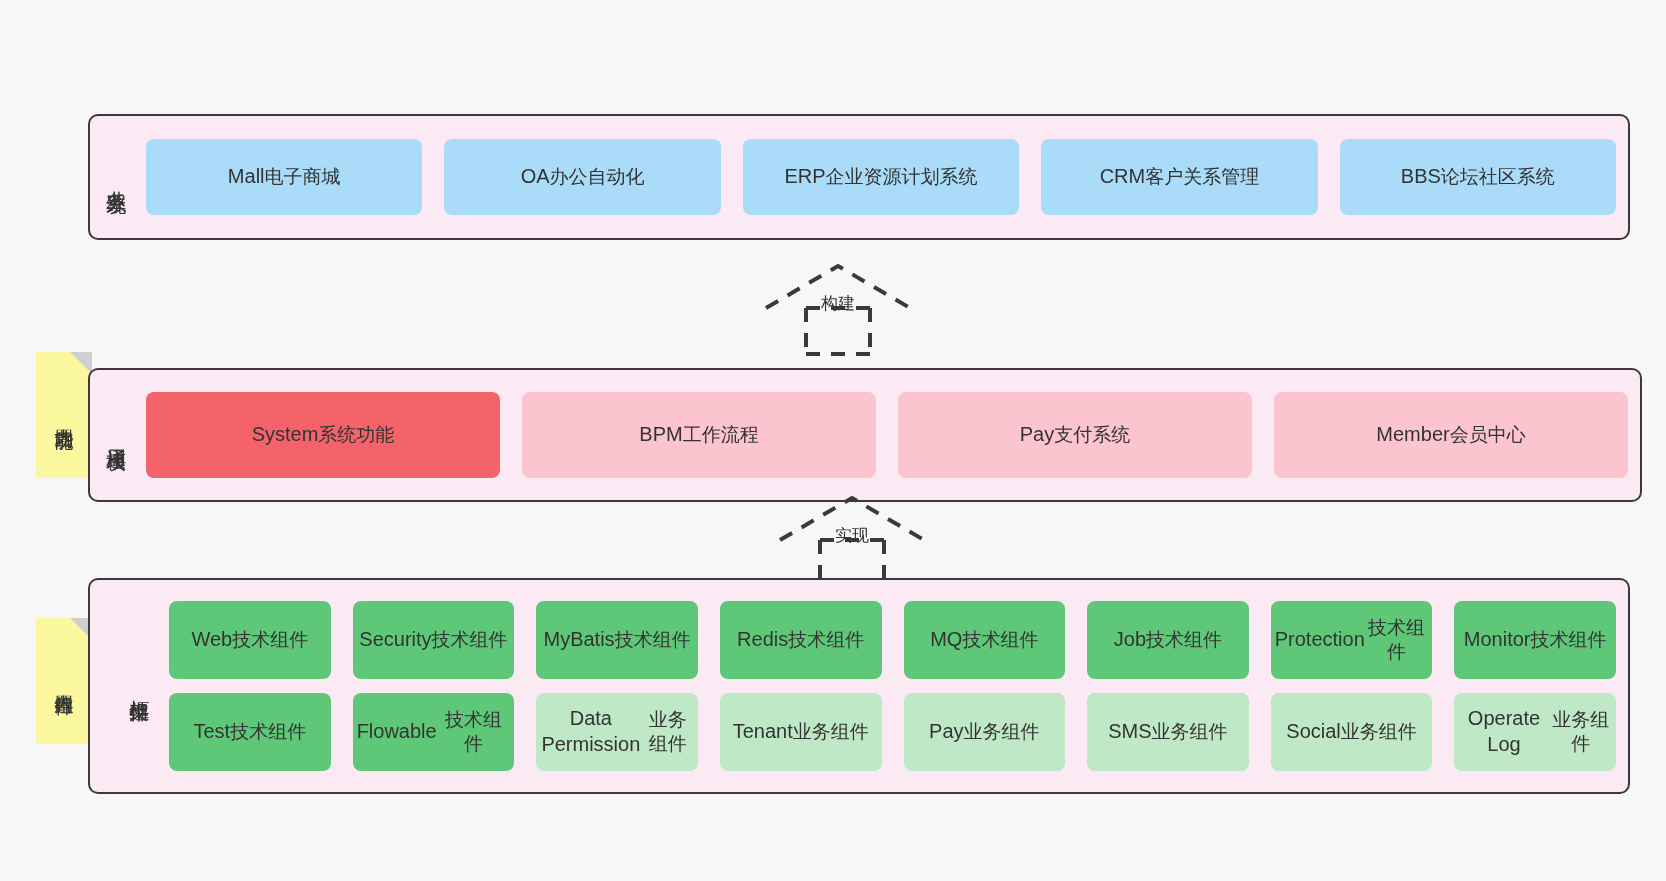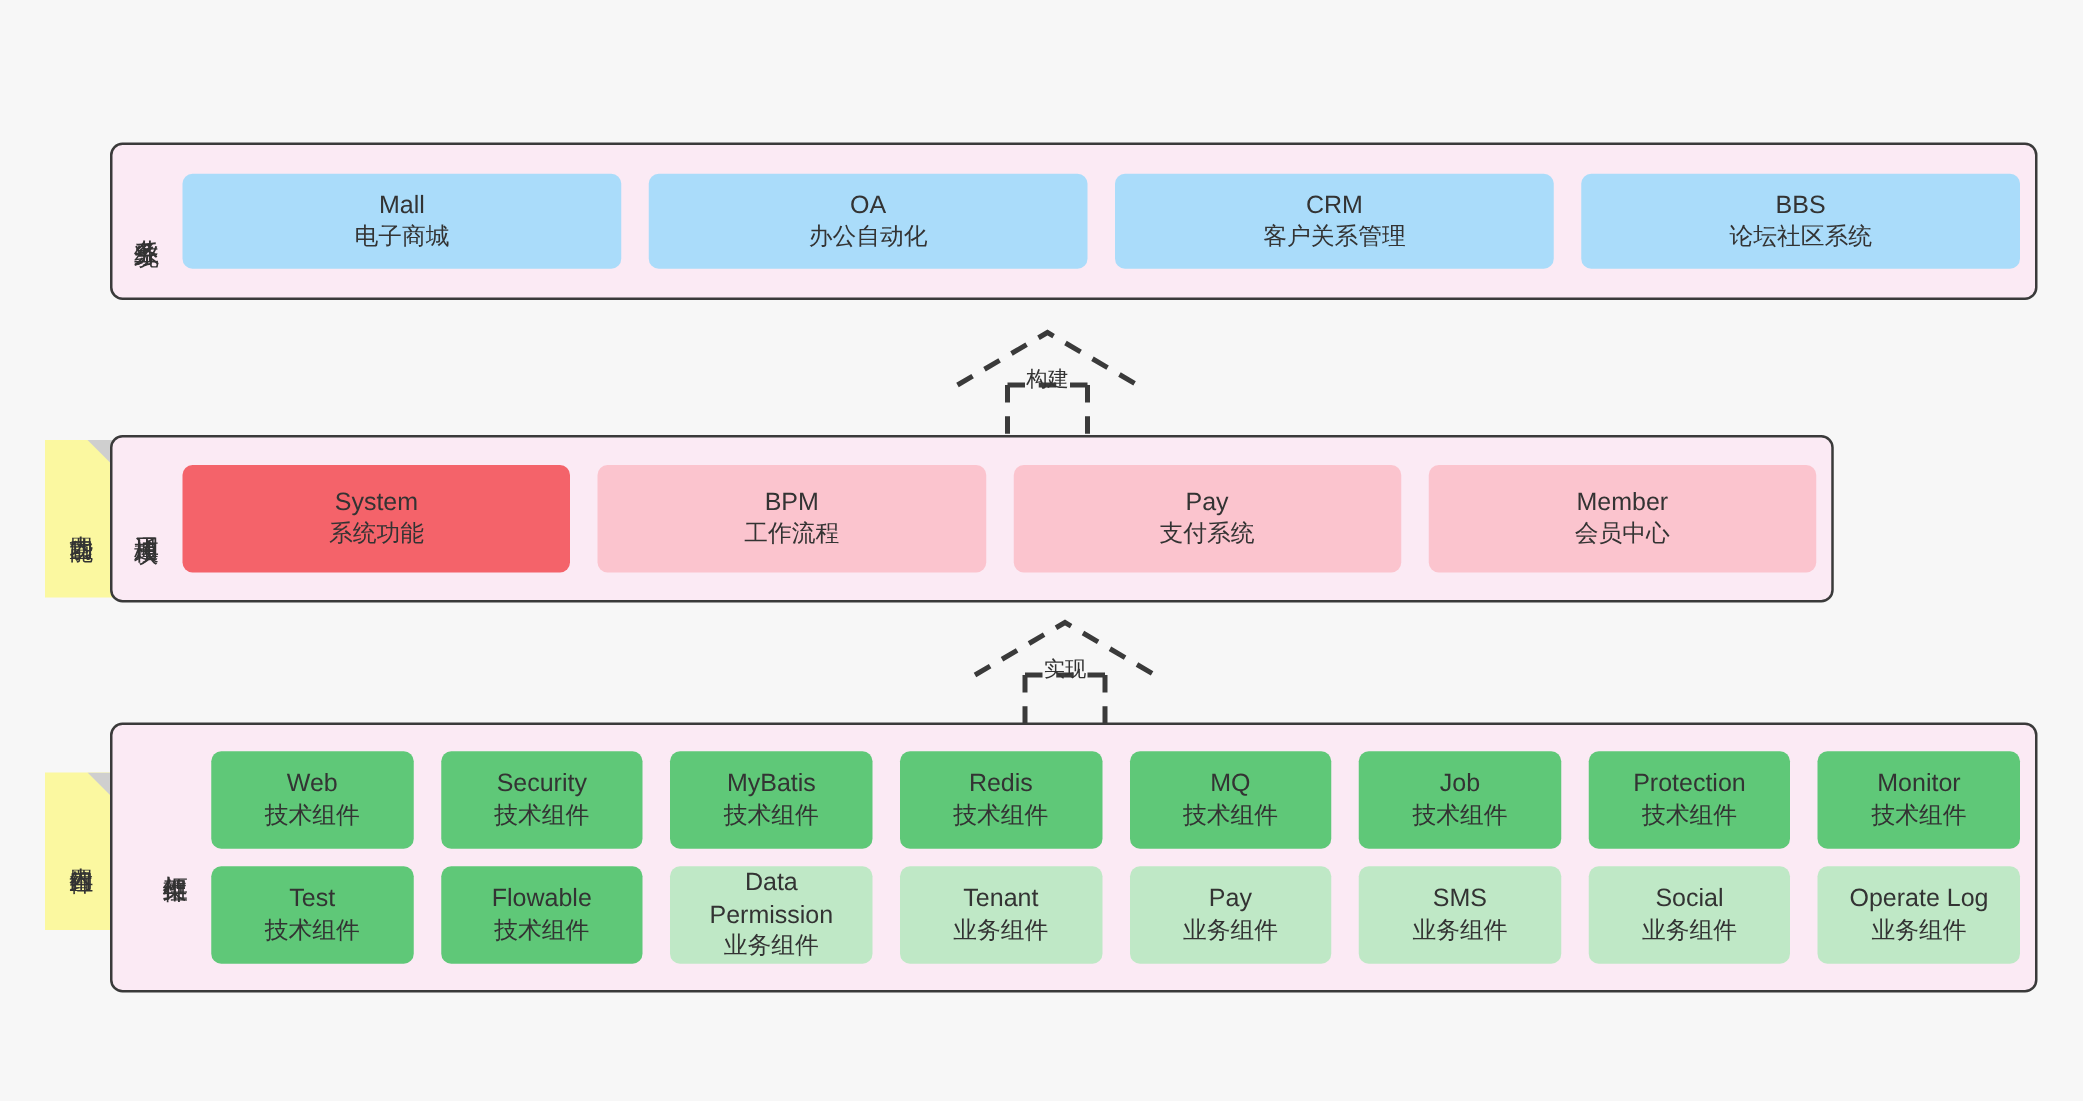--- a/index.html
+++ b/index.html
@@ -59,21 +59,21 @@
   .row {
     display: flex;
     gap: 22px;
   }
 
   
   .card {
     flex: 1 1 0;
     border-radius: 8px;
     display: flex;
-    flex-direction: column;
+    flex-direction: row;
     align-items: center;
     justify-content: center;
     text-align: center;
     box-sizing: border-box;
     padding: 6px 4px;
     line-height: 1.28;
   }
   .card .t1 {
     font-size: 20px;
     color: #333333;
@@ -156,20 +156,24 @@
         <div class="card c-blue h-biz">
           <span class="t1">Mall</span>
           <span class="t2">电子商城</span>
         </div>
 
         <div class="card c-blue h-biz">
           <span class="t1">OA</span>
           <span class="t2">办公自动化</span>
         </div>
 
+        <div class="card c-blue h-biz">
+          <span class="t1">ERP</span>
+          <span class="t2">企业资源计划系统</span>
+        </div>
 
         <div class="card c-blue h-biz">
           <span class="t1">CRM</span>
           <span class="t2">客户关系管理</span>
         </div>
 
 
         <div class="card c-blue h-biz">
           <span class="t1">BBS</span>
           <span class="t2">论坛社区系统</span>
@@ -185,21 +189,21 @@
       <path d="M 48 50 L 48 96 M 48 50 L 112 50 M 112 50 L 112 96 M 48 96 L 112 96" fill="none" stroke="#3a3a3a" stroke-width="4" stroke-dasharray="14,11" stroke-linecap="butt"></path>
     </svg>
     <span class="uml-label">构建</span>
   </div>
 
   <div class="note" style="left:36px; top:352px; height:126px;">
     <span class="fold"></span>
     <span class="note-text">内置功能</span>
   </div>
 
-  <div class="layer" style="left:88px; top:348px; width:1379px; height:134px;">
+  <div class="layer" style="left:88px; top:368px; width:1554px; height:134px;">
     <div class="layer-title">通用模块</div>
     <div class="layer-body">
       <div class="row">
 
         <div class="card c-red h-mod">
           <span class="t1">System</span>
           <span class="t2">系统功能</span>
         </div>
 
 

